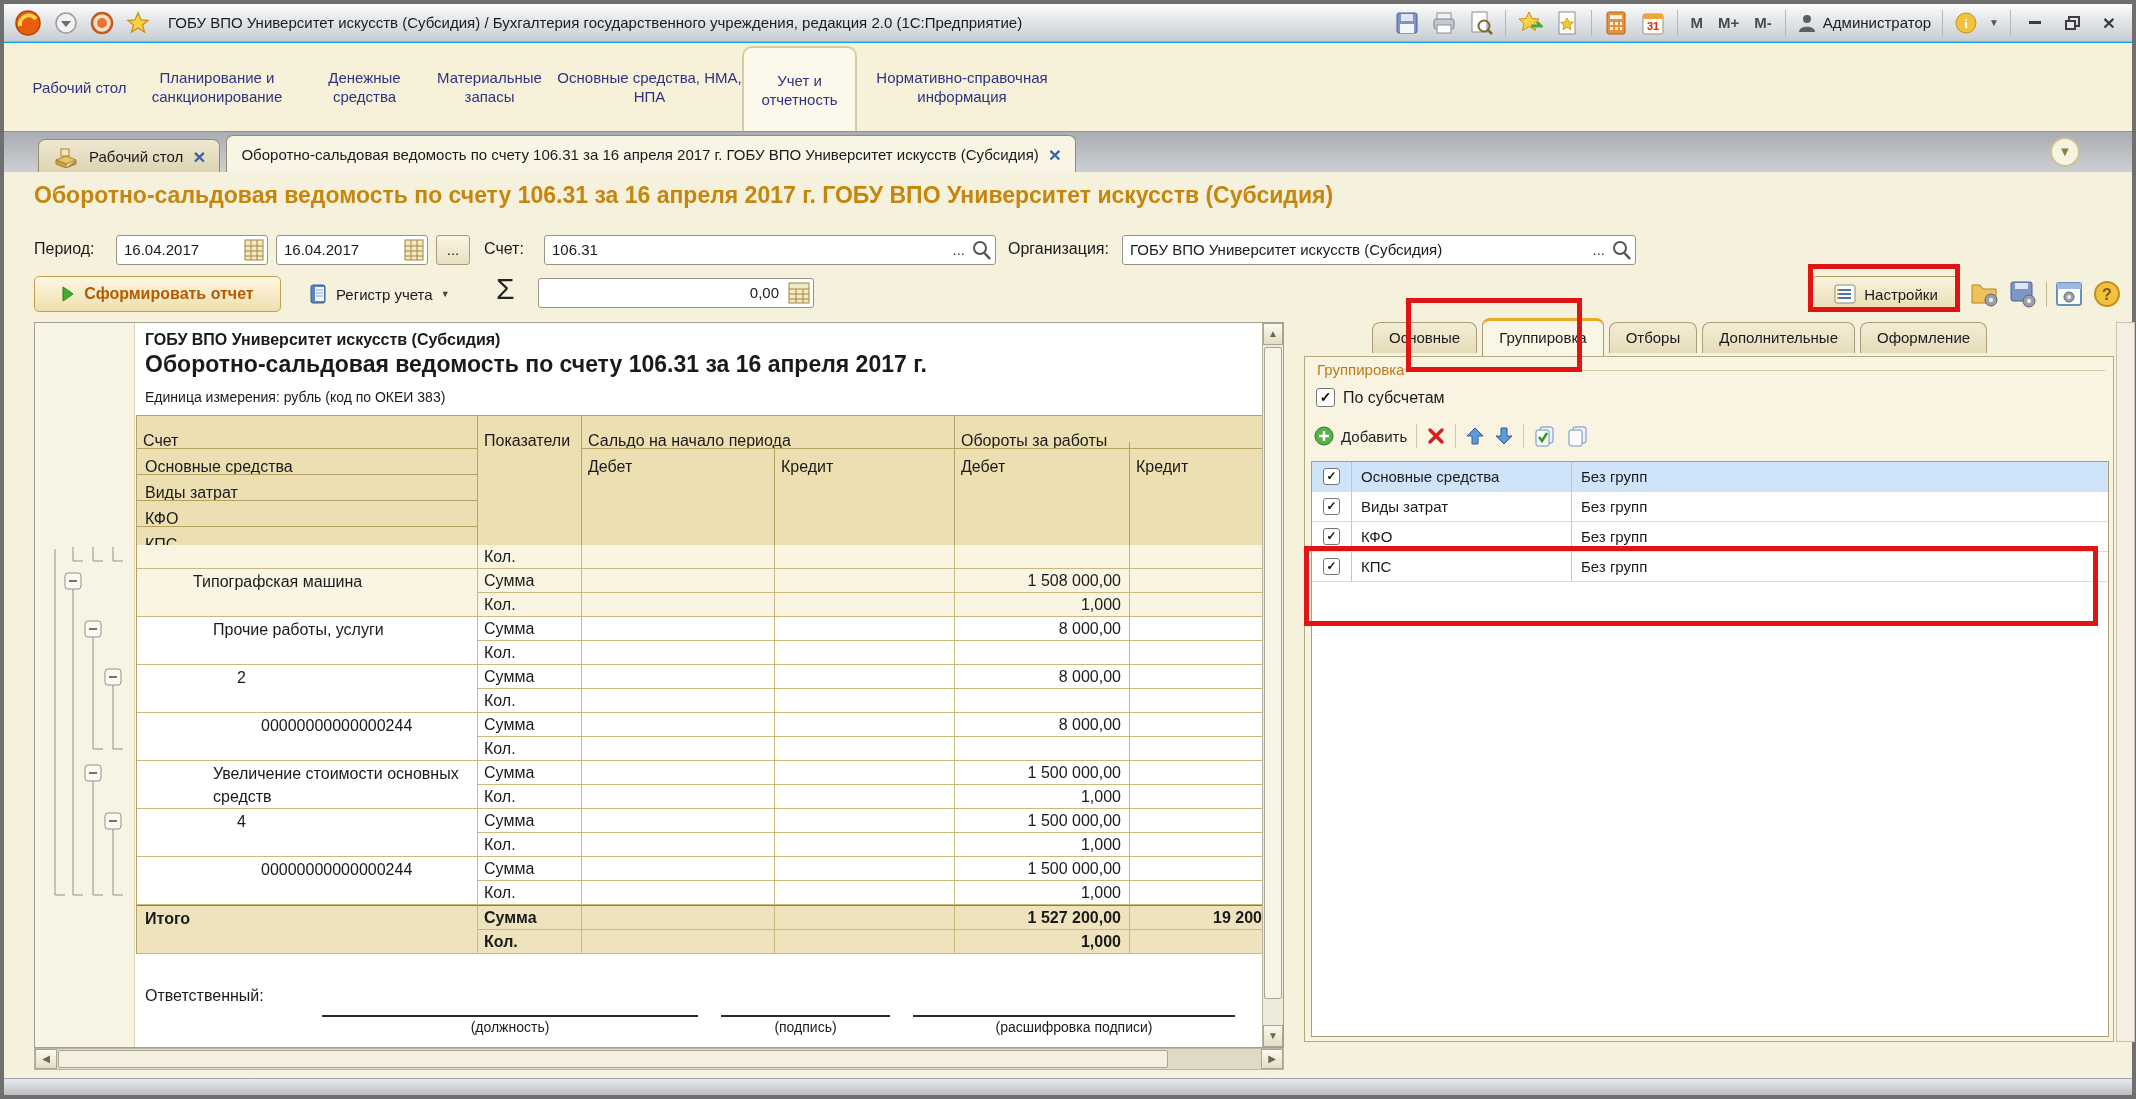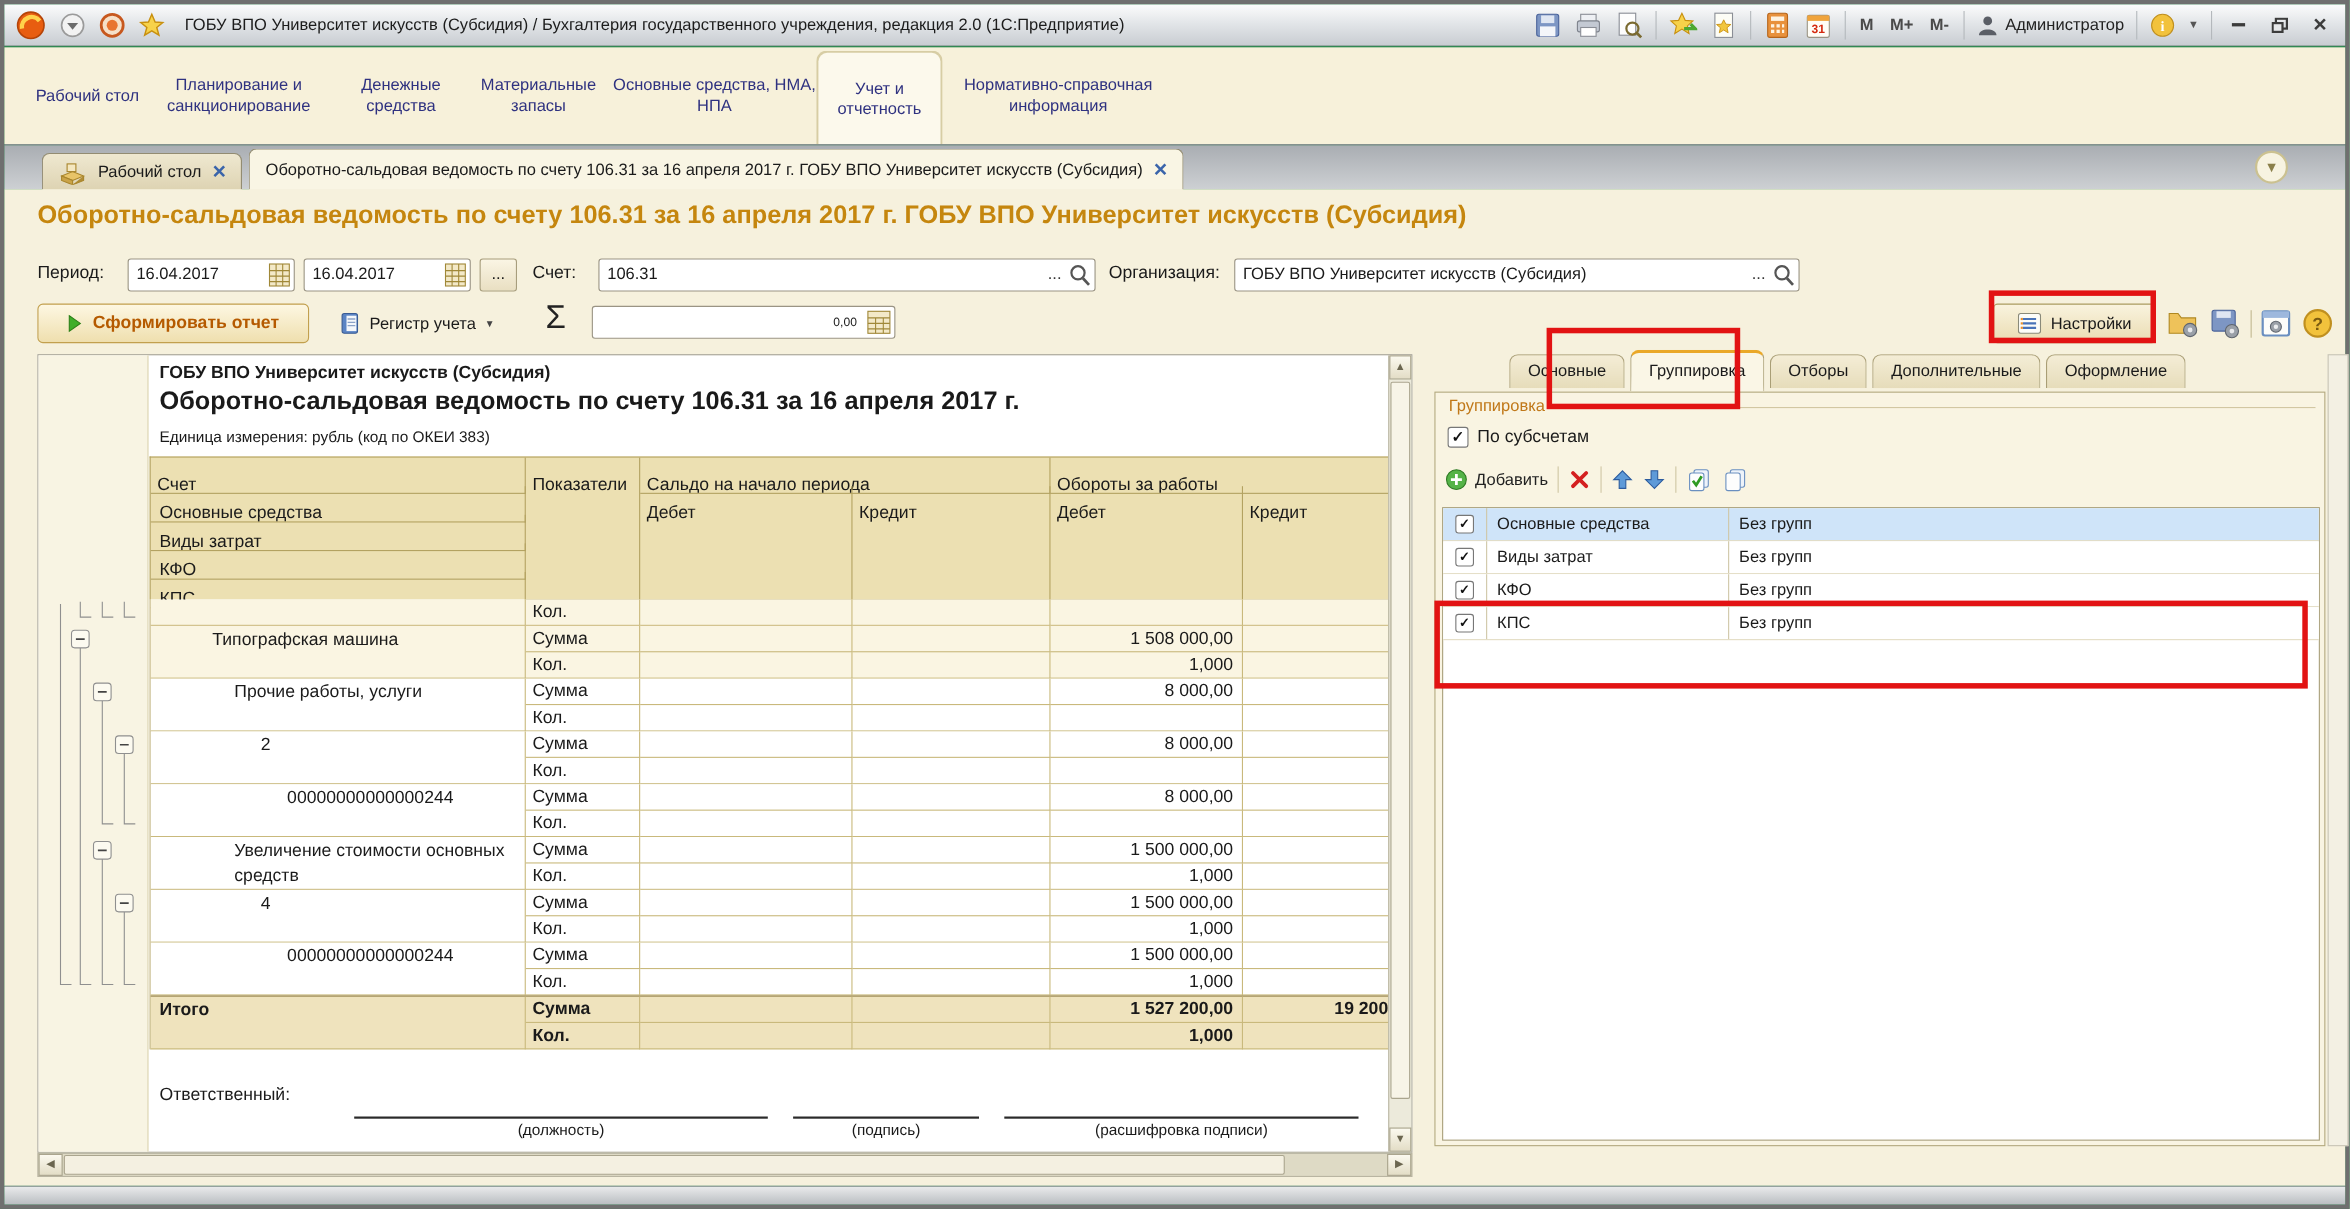--- a/index.html
+++ b/index.html
@@ -1,20 +1,20 @@
 <!DOCTYPE html>
 <html><head>
 <meta charset="utf-8">
 <style>
   * { box-sizing: border-box; margin: 0; padding: 0; }
   html,body { width:2136px; height:1099px; }
   body { position:relative; overflow:hidden; background:#8a8a8a;
          font-family:"Liberation Sans", sans-serif; color:#1a1a1a; font-size:15px; }
   .abs { position:absolute; }
-  #win { position:absolute; inset:0; border:4px solid #6f6f6f; background:#15803d; }
+  #win { position:absolute; inset:0; border:4px solid #6f6f6f; background:#0ea5e9; }
 
   
   #titlebar { position:absolute; left:0; top:0; width:2128px; height:38px;
               background:linear-gradient(#fcfcfc,#e3e6e9 45%,#c9cdd2);
               border-bottom:1px solid #a8acb0; display:flex; align-items:center; }
   #tb-left { display:flex; align-items:center; gap:12px; padding-left:10px; }
   .tbsep { width:1px; height:26px; background:#b4b8bc; }
   #tb-title { margin-left:18px; font-size:15px; color:#1c1c1c; white-space:nowrap; }
   #tb-right { margin-left:auto; display:flex; align-items:center; gap:11px; padding-right:10px; }
   .membtn { font-weight:bold; color:#4a4a4a; font-size:15px; padding:0 2px; }
@@ -59,21 +59,21 @@
   
   #btn-generate { position:absolute; left:30px; top:104px; width:247px; height:36px;
                   background:linear-gradient(#fdf7e2,#efdfae); border:1px solid #c2a04e; border-radius:5px;
                   display:flex; align-items:center; justify-content:center; gap:9px;
                   font-size:16px; font-weight:bold; color:#b55a00; }
   #btn-register { position:absolute; left:296px; top:106px; height:32px; display:flex; align-items:center;
                   gap:8px; font-size:15px; padding:0 8px; }
   #sigma { position:absolute; left:492px; top:100px; font-size:30px; color:#222; }
   #inp-sum { position:absolute; left:534px; top:106px; width:276px; height:30px; background:#fff;
              border:1px solid #9a9484; border-radius:3px; }
-  #inp-sum .val { position:absolute; right:34px; top:0; line-height:28px; font-size:11px;text-align:right; }
+  #inp-sum .val { position:absolute; right:34px; top:0; line-height:28px; font-size:15px;text-align:right; }
   #btn-settings { position:absolute; left:1808px; top:104px; width:148px; height:36px;
                   background:linear-gradient(#f9f3de,#eadcb2); border:1px solid #ab9c60; border-radius:4px;
                   display:flex; align-items:center; justify-content:center; gap:8px; font-size:15px; }
   .tico { position:absolute; top:107px; width:30px; height:30px; }
   .tsep { position:absolute; top:110px; width:1px; height:25px; background:#c2b890; }
 
   
   #rview { position:absolute; left:30px; top:150px; width:1250px; height:726px; background:#fff;
            border:1px solid #a3a091; }
   #rmargin { position:absolute; left:0; top:0; width:100px; height:724px; background:#f8f4e3;

